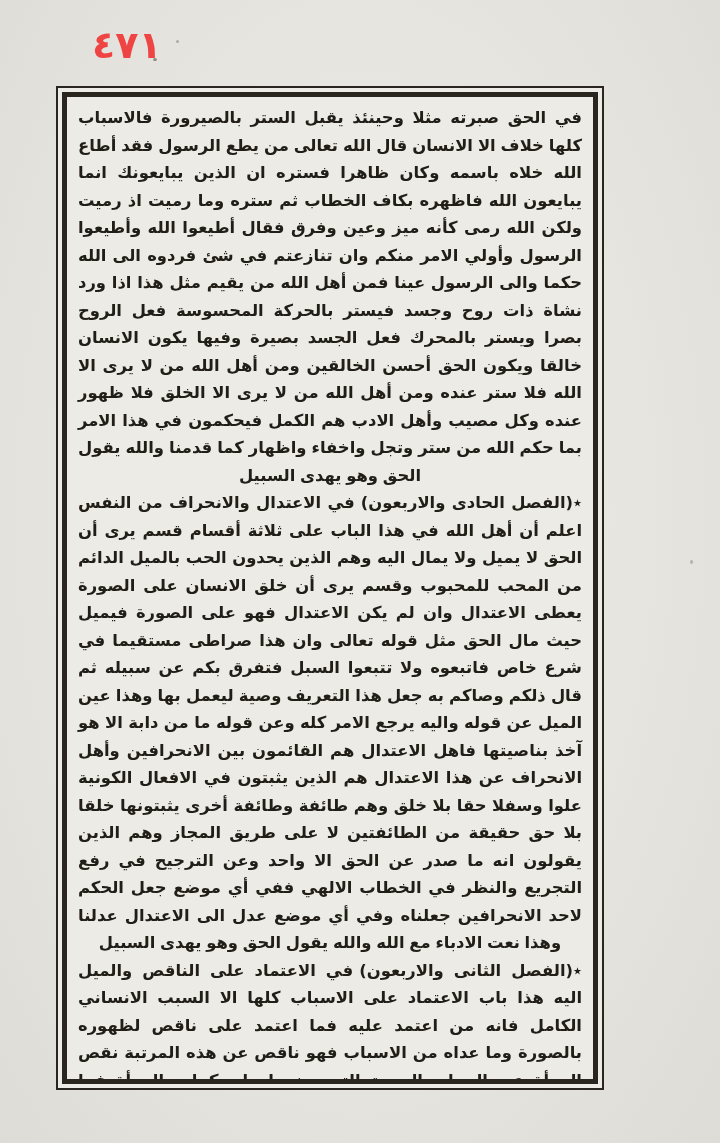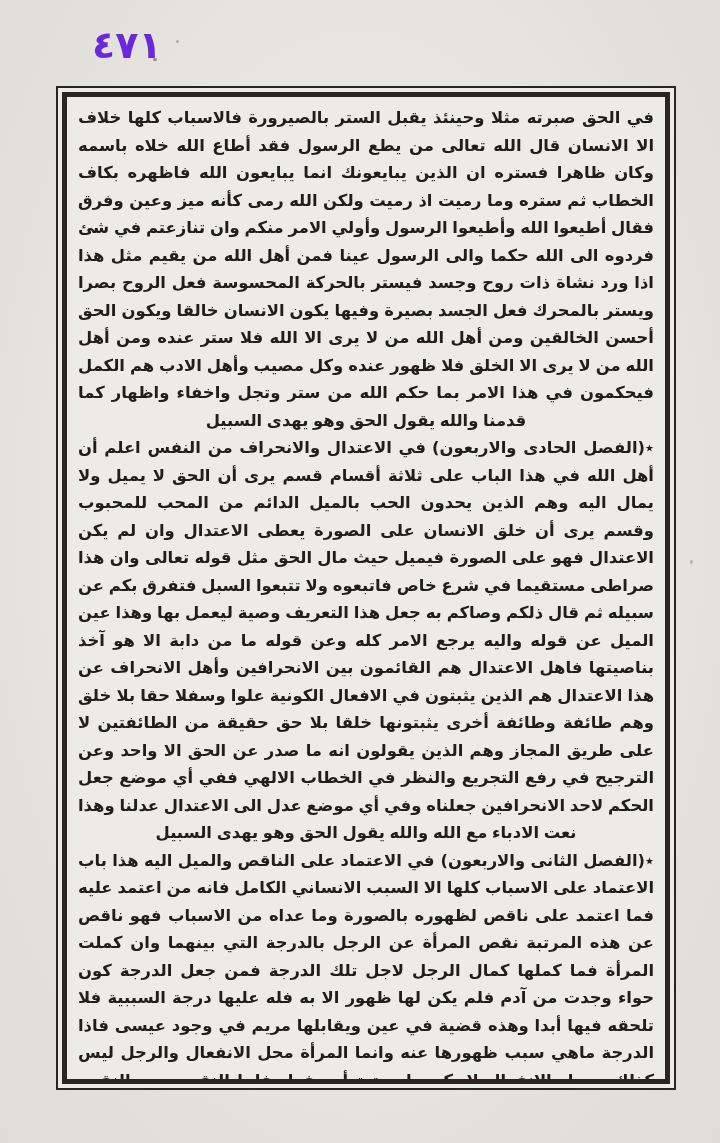--- a/index.html
+++ b/index.html
@@ -11,30 +11,30 @@
       radial-gradient(ellipse at 50% 45%, #ecebe6 0%, #e7e5e0 55%, #dddcd7 100%);
     font-family: "DejaVu Sans", sans-serif;
     overflow: hidden;
   }
   .page-number {
     position: absolute;
     top: 26px;
     left: 92px;
     font-size: 38px;
     font-weight: 700;
-    color: #6d28d9;
+    color: #ef4444;
     letter-spacing: 1px;
     line-height: 1;
     text-align: center;
   }
   .frame-outer {
     position: absolute;
     left: 56px;
     top: 86px;
-    width: 620px;
+    width: 548px;
     height: 1004px;
     box-sizing: border-box;
     border: 2px solid #2a251e;
     padding: 4px;
     background: #edebe5;
   }
   .frame-inner {
     box-sizing: border-box;
     width: 100%;
     height: 100%;

